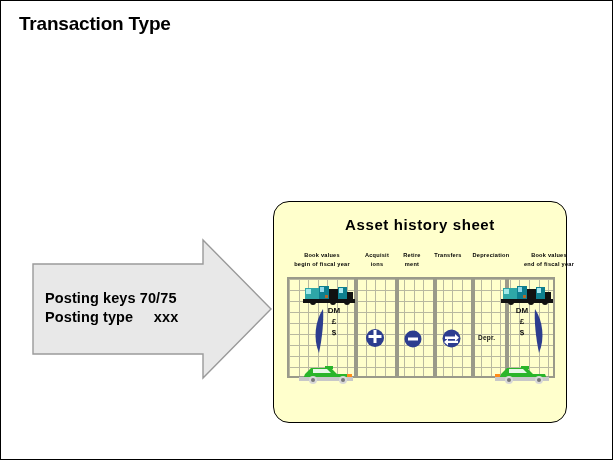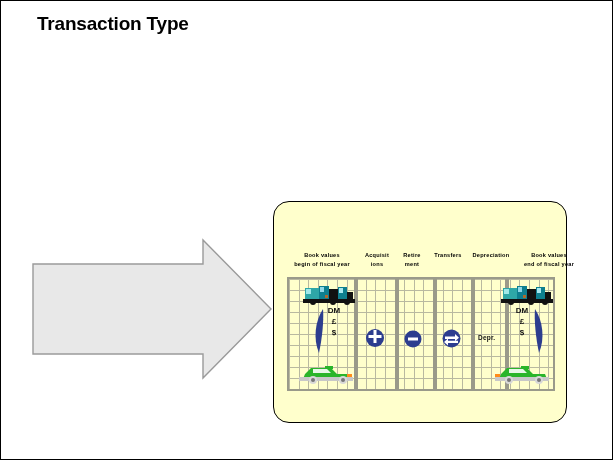--- a/index.html
+++ b/index.html
@@ -18,21 +18,21 @@
     height: 460px;
     background: #ffffff;
     border: 1px solid #000000;
     box-sizing: border-box;
     overflow: hidden;
   }
 
   
   #page-title {
     position: absolute;
-    left: 36px;
+    left: 18px;
     top: 12px;
     font-size: 19px;
     font-weight: bold;
     color: #000000;
     letter-spacing: -0.2px;
   }
 
   #body-text {
     position: absolute;
     left: 27px;
@@ -111,21 +111,21 @@
     letter-spacing: 0.25px;
     white-space: pre-line;
   }
 
   
   #sheet-grid {
     position: absolute;
     left: 13px;
     top: 75px;
     width: 268px;
-    height: 114px;
+    height: 101px;
     background:
       repeating-linear-gradient(to right,
         #b9b9a0 0px, #b9b9a0 1px, transparent 1px, transparent 9.6px),
       repeating-linear-gradient(to bottom,
         #b9b9a0 0px, #b9b9a0 1px, transparent 1px, transparent 11px),
       #ffffcc;
     border: 2px solid #9a9a8a;
     box-sizing: border-box;
   }
   .col-divider {
@@ -168,23 +168,26 @@
 
   <div id="page-title">Transaction Type</div>
 
 
   <div id="arrow-graphic">
     <svg width="242" height="142" viewBox="0 0 242 142" xmlns="http://www.w3.org/2000/svg">
       <polygon points="2,26 172,26 172,2 240,71 172,140 172,116 2,116" fill="#e8e8e8" stroke="#9a9a9a" stroke-width="1.4" stroke-linejoin="miter"></polygon>
     </svg>
   </div>
 
+  <div id="arrow-label">Posting keys 70/75
+Posting type     xxx</div>
 
   <div id="asset-panel">
 
+    <div id="asset-panel-title">Asset history sheet</div>
 
     <div id="sheet-headers">
       <div class="col-header" style="left:0px;  width:72px;">Book values
 begin of fiscal year</div>
       <div class="col-header" style="left:72px; width:38px;">Acquisit
 ions</div>
       <div class="col-header" style="left:110px; width:32px;">Retire
 ment</div>
       <div class="col-header" style="left:142px; width:40px;">Transfers</div>
       <div class="col-header" style="left:182px; width:46px;">Depreciation</div>

